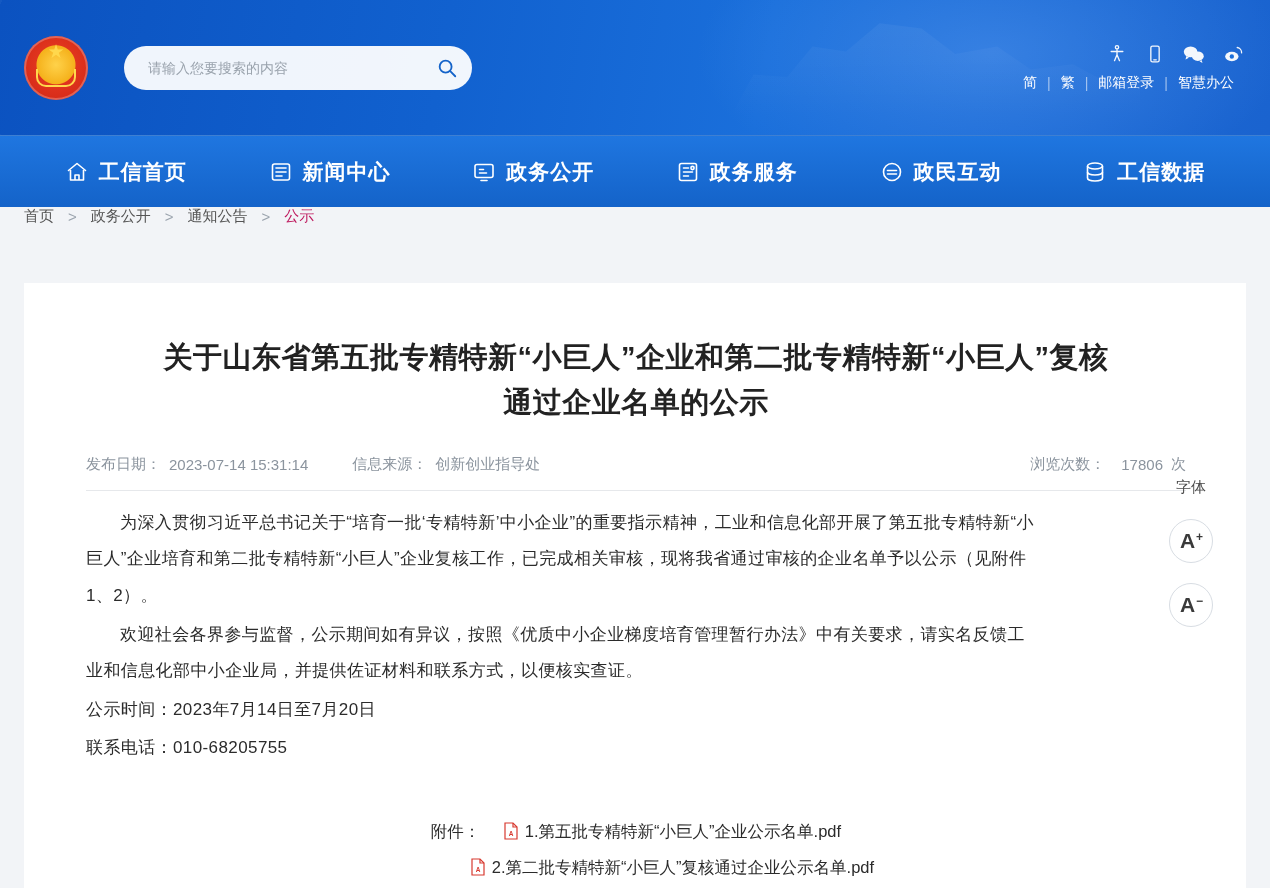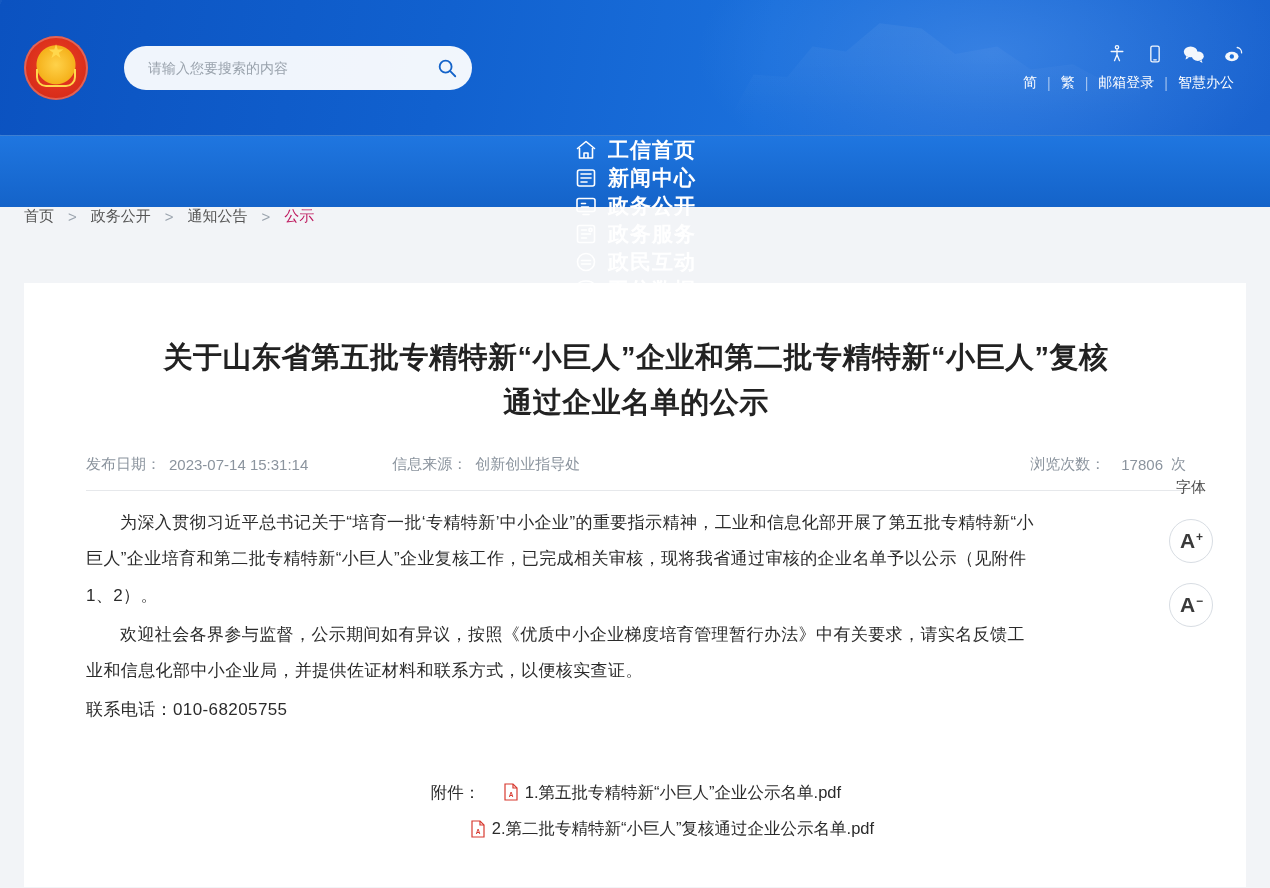--- a/index.html
+++ b/index.html
@@ -129,21 +129,20 @@
   }
   .header-links .sep { color: rgba(255,255,255,0.55); }
 
   
   .nav {
     height: 72px;
     background: linear-gradient(180deg, #1f76e0 0%, #1463c9 100%);
     border-top: 1px solid rgba(255,255,255,0.18);
     display: flex; align-items: center;
     padding: 0 24px;
-    flex-direction: column;
   }
   .nav-item {
     flex: 1 1 0;
     display: flex; align-items: center; justify-content: center;
     gap: 10px;
     color: #fff; font-size: 21px; font-weight: bold;
     letter-spacing: 1px;
     cursor: pointer;
   }
   .nav-item .ico { display: flex; align-items: center; }
@@ -180,21 +179,21 @@
   }
   .meta {
     margin-top: 30px;
     display: flex; align-items: center;
     font-size: 15px; color: #8b949e;
     padding-bottom: 16px;
   }
   .meta .grp { display: flex; align-items: center; }
   .meta .lbl { margin-right: 8px; }
   .meta .val { color: #8b949e; }
-  .meta .m2 { margin-left: 84px; }
+  .meta .m2 { margin-left: 44px; }
   .meta .right { margin-left: auto; display: flex; align-items: center; }
   .meta .right .val { margin: 0 8px; }
 
   .divider { border-top: 1px solid #e6e8eb; margin: 0 0 14px 0; }
 
   .content {
     font-size: 17px; color: #2b2b2b;
     line-height: 2.15;
     letter-spacing: .4px;
     max-width: 950px;
@@ -400,20 +399,21 @@
         <span class="val">17806</span>
         <span>次</span>
       </span>
     </div>
 
     <div class="divider"></div>
 
     <div class="content">
       <p class="indent">为深入贯彻习近平总书记关于“培育一批‘专精特新’中小企业”的重要指示精神，工业和信息化部开展了第五批专精特新“小巨人”企业培育和第二批专精特新“小巨人”企业复核工作，已完成相关审核，现将我省通过审核的企业名单予以公示（见附件1、2）。</p>
       <p class="indent">欢迎社会各界参与监督，公示期间如有异议，按照《优质中小企业梯度培育管理暂行办法》中有关要求，请实名反馈工业和信息化部中小企业局，并提供佐证材料和联系方式，以便核实查证。</p>
+      <p>公示时间：2023年7月14日至7月20日</p>
       <p>联系电话：010-68205755</p>
     </div>
 
     <div class="attach">
       <div class="row">
         <span class="lbl">附件：</span>
         <span class="pdf-ico">
           <svg width="16" height="18" viewBox="0 0 16 18">
             <path d="M2 1h8l4 4v12H2z" fill="#ffffff" stroke="#d7392f" stroke-width="1.2"></path>
             <path d="M10 1v4h4" fill="none" stroke="#d7392f" stroke-width="1.2"></path>

